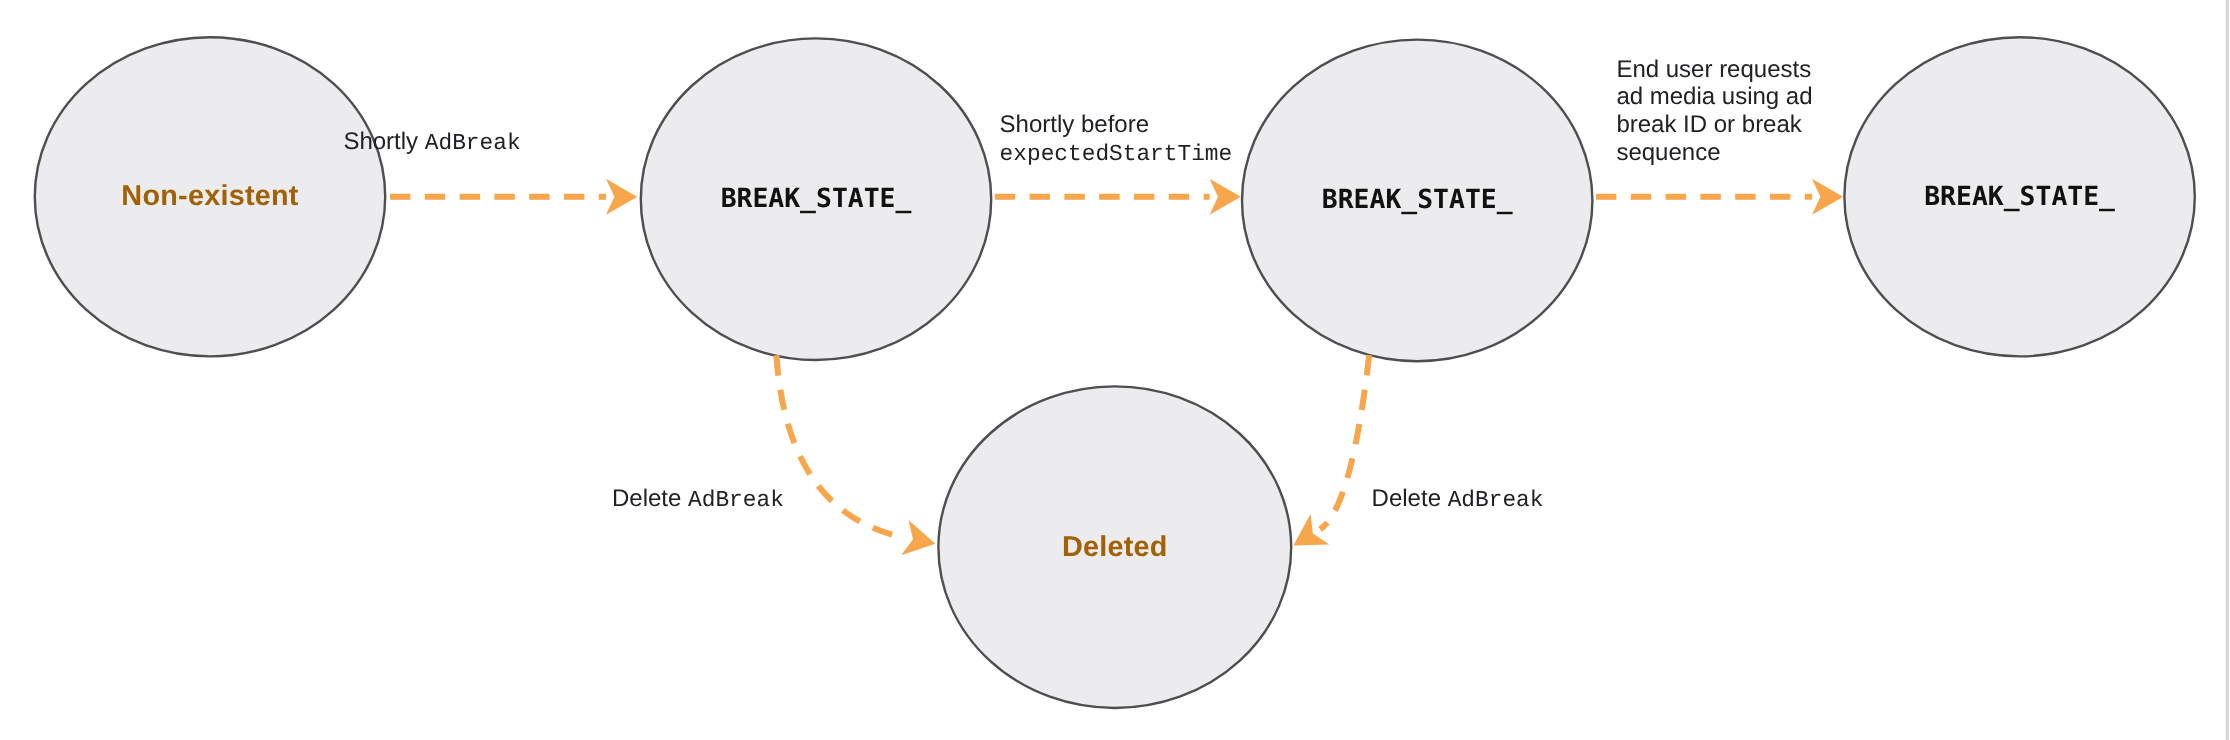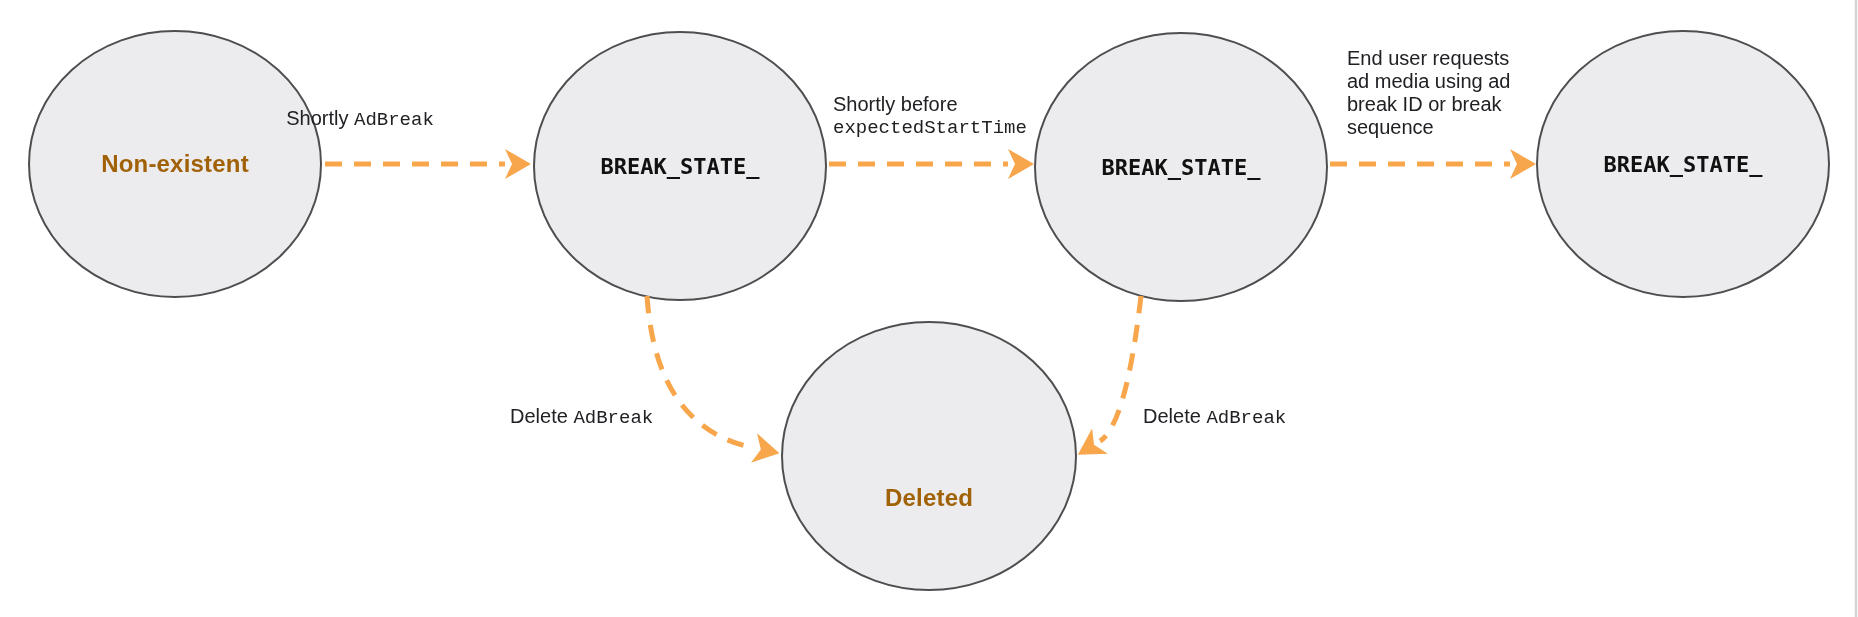--- a/index.html
+++ b/index.html
@@ -82,21 +82,21 @@
   </div>
 
   <div class="node-label mono" style="left:1181px; top:167px;">
     <div>BREAK_STATE_</div>
   </div>
 
   <div class="node-label mono" style="left:1683px; top:164px;">
     <div>BREAK_STATE_</div>
   </div>
 
-  <div class="node-label sans" style="left:929px; top:456px;margin-top:42px;">Deleted</div>
+  <div class="node-label sans" style="left:929px; top:456px;">Deleted</div>
 
   <div class="edge-label centered" style="left:360px; top:106px;">
     <span>Shortly </span><span class="mono-inline">AdBreak</span>
   </div>
 
   <div class="edge-label multiline" style="left:1347px; top:47px;">
     <div>End user requests</div>
     <div>ad media using ad</div>
     <div>break ID or break</div>
     <div>sequence</div>

